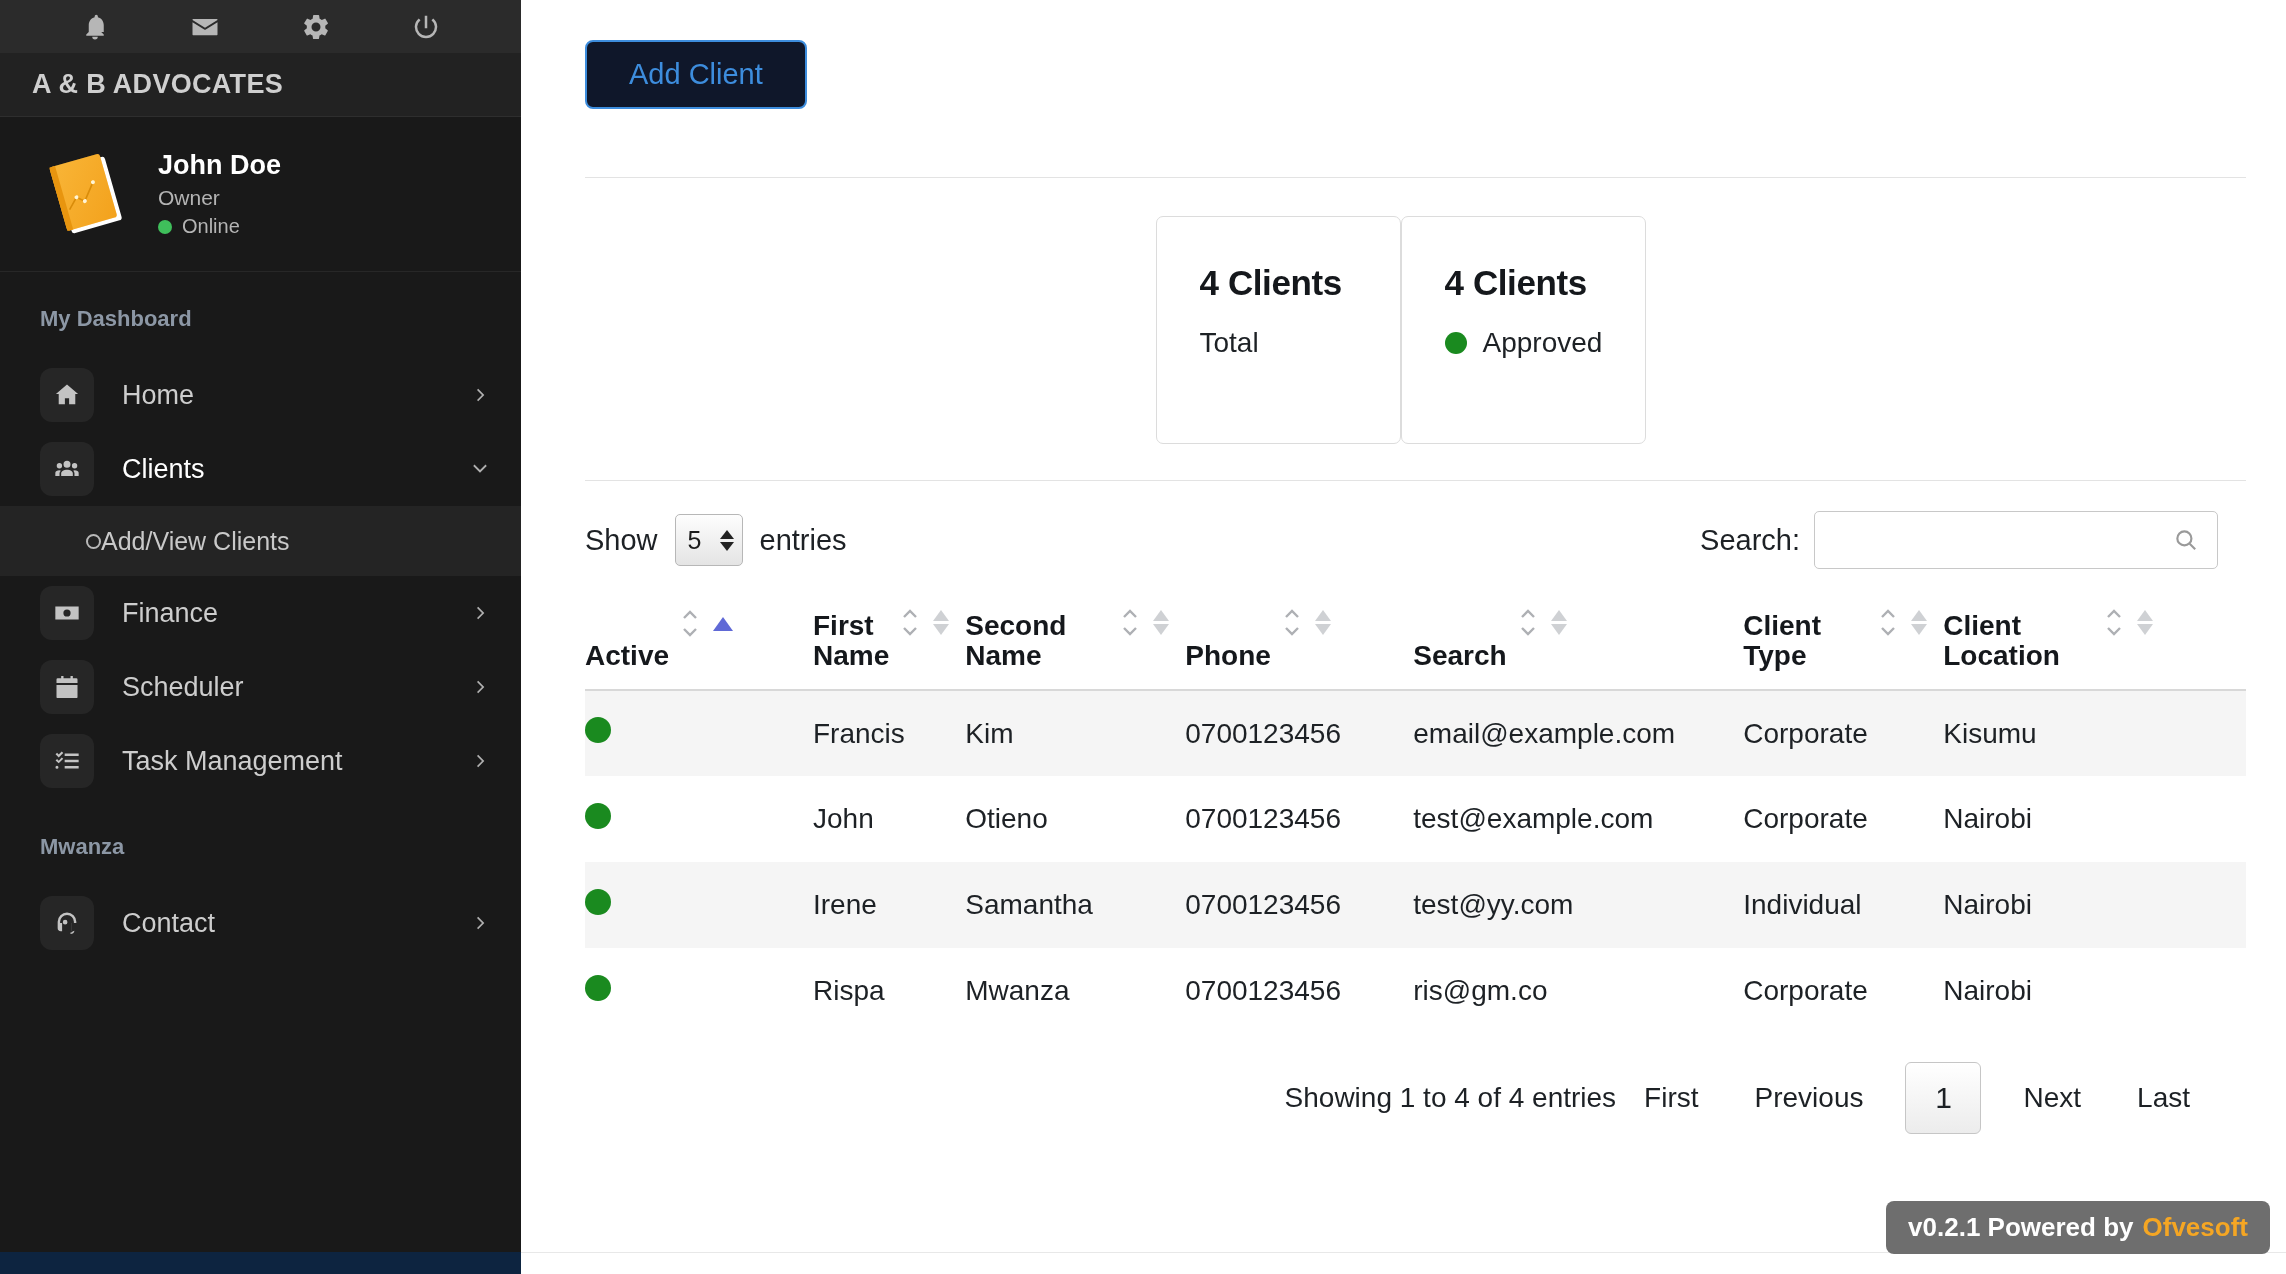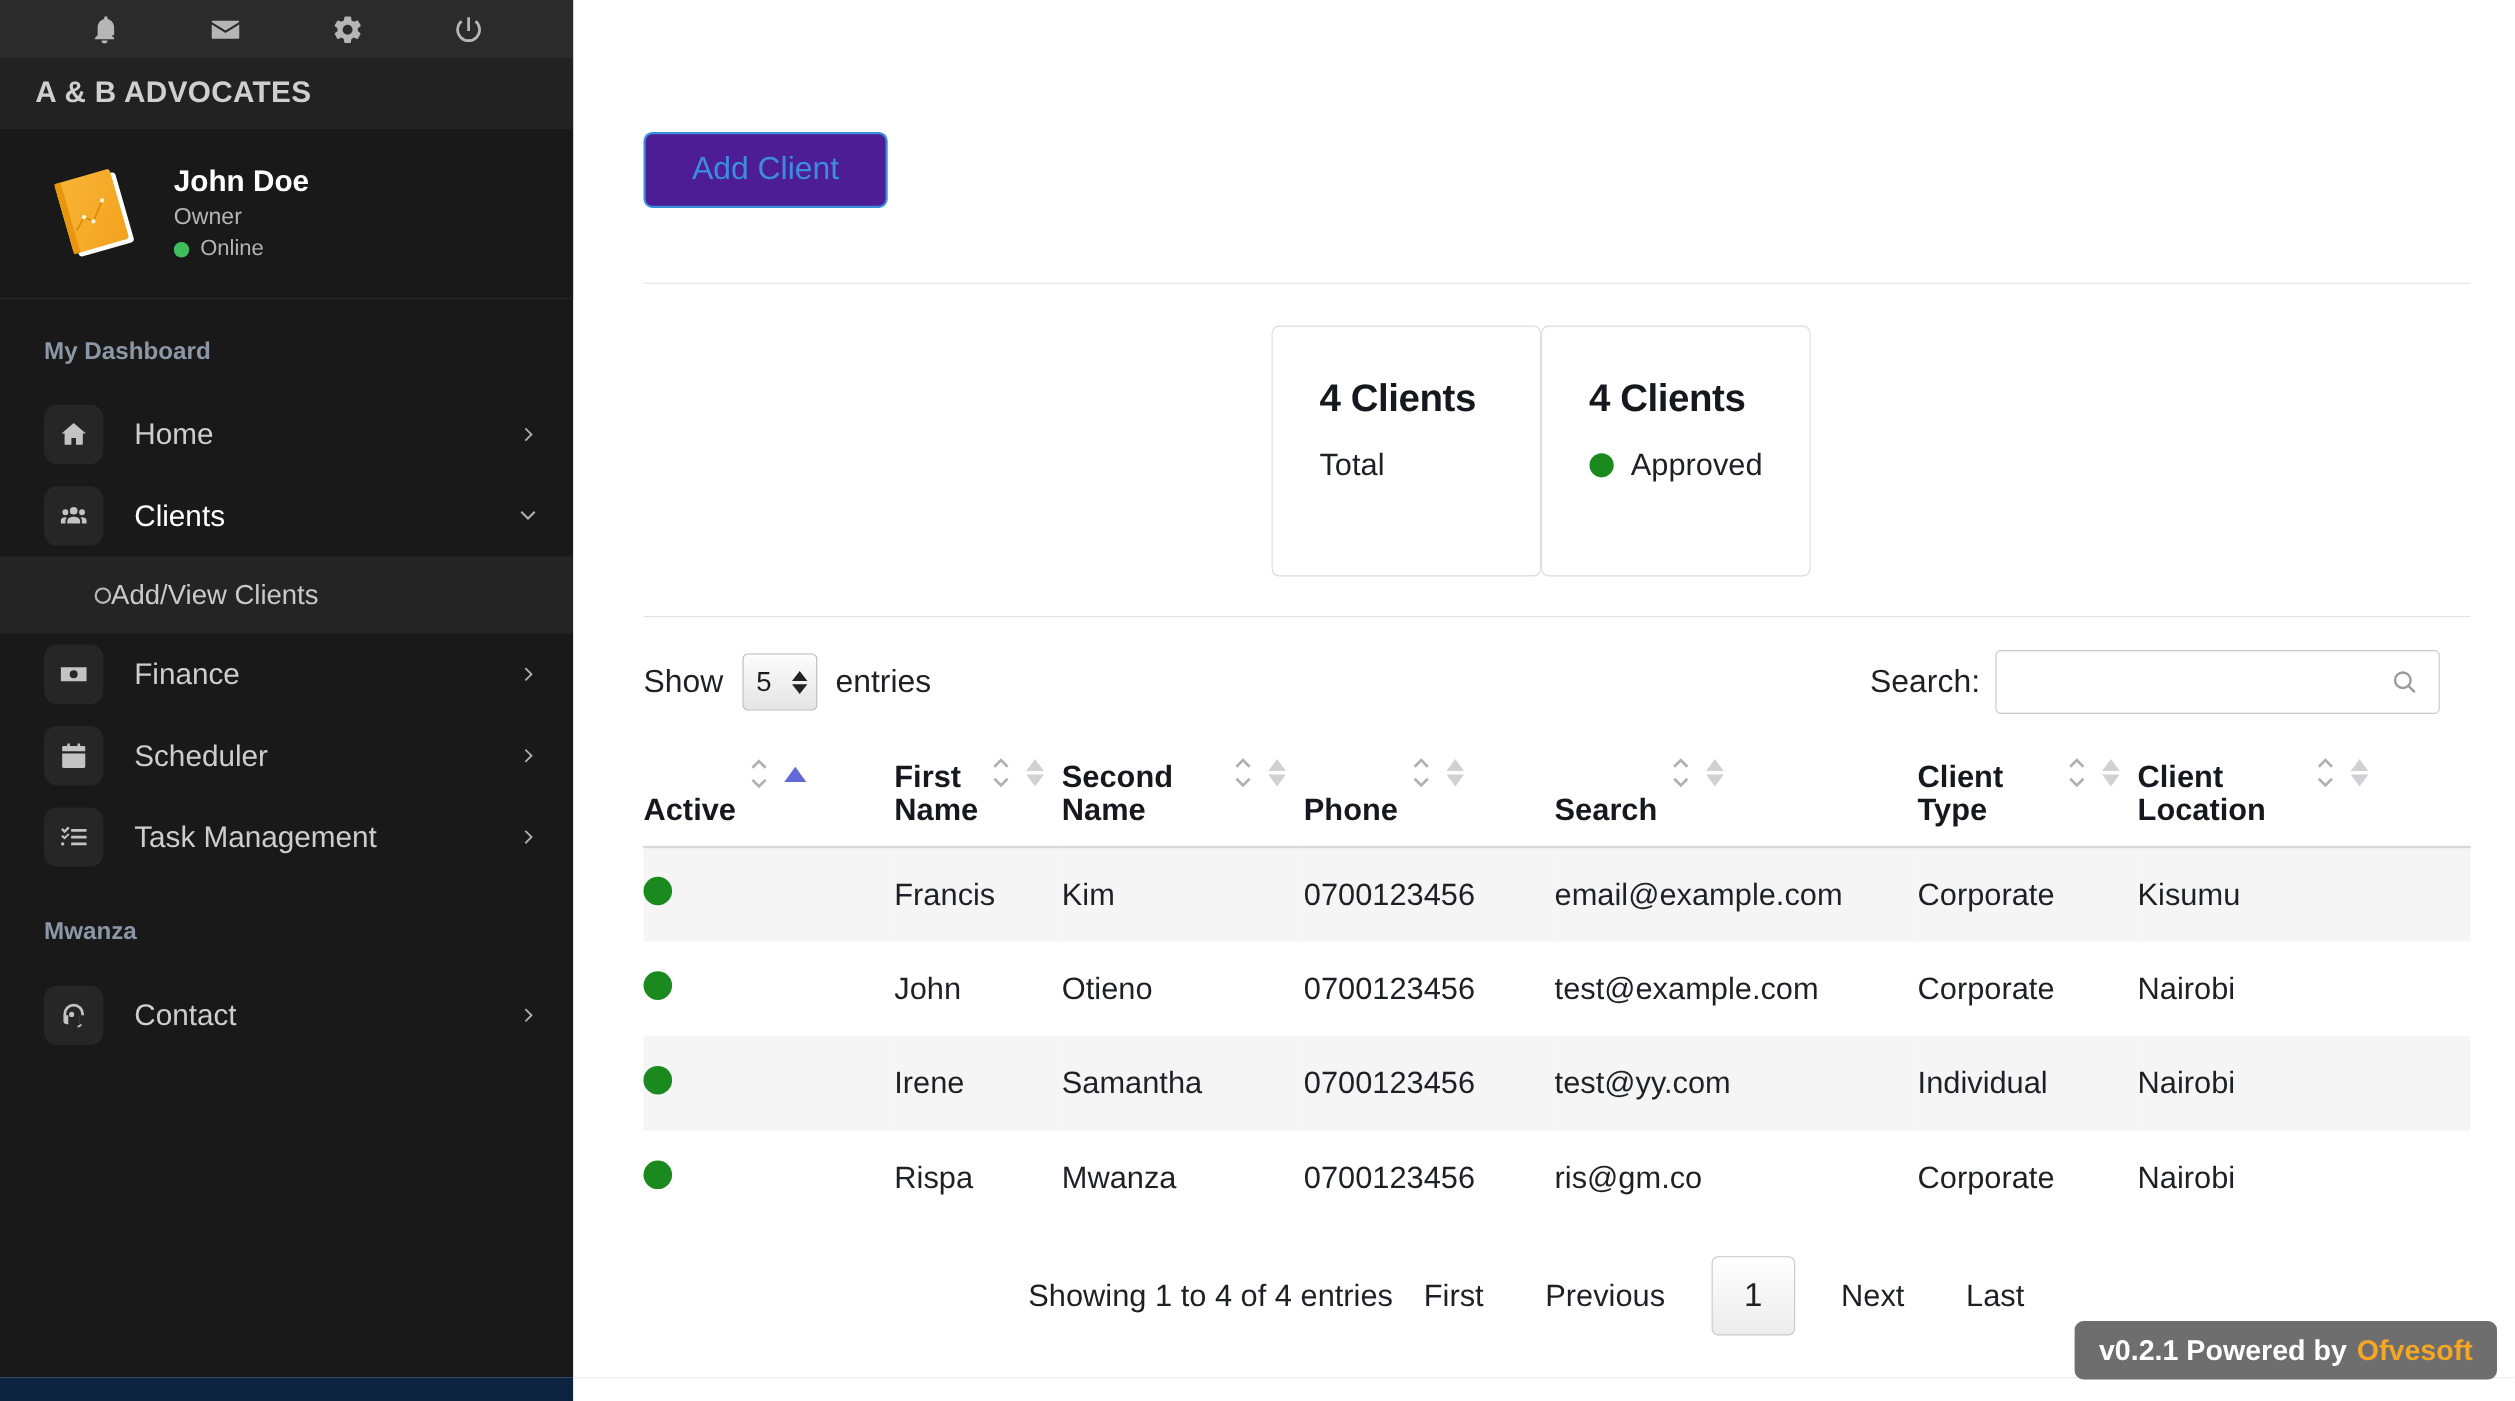--- a/index.html
+++ b/index.html
@@ -94,26 +94,26 @@
 
   
   .main {
     flex: 1 1 auto; height: 1274px; background: #ffffff;
     position: relative; overflow: hidden;
     padding: 0 0 0 0;
   }
   .main-inner { padding: 0 40px 0 64px; }
 
   .btn-add {
-    margin-top: 120px;
+    margin-top: 40px;
     display: inline-block;
     padding: 18px 42px;
     border: 2px solid #3d8ddd;
     border-radius: 8px;
-    background: #4c1d95;
+    background: #0f172a;
     color: #3d8ddd;
     font-size: 29px;
     font-family: "Liberation Sans", sans-serif;
     cursor: pointer;
     line-height: 1;
   }
 
   .divider { height: 1px; background: #e3e3e3; margin-top: 68px; }
 
   .cards {
@@ -187,21 +187,21 @@
   .data-table td {
     font-size: 28px; color: #1d2125;
     padding: 22px 0; height: 86px;
     border: none;
   }
   .data-table tbody tr.odd { background: #f5f5f5; }
   .data-table tbody tr.even { background: #ffffff; }
   .cell-dot { width: 26px; height: 26px; border-radius: 50%; background: #1a8a1f; display: inline-block; }
 
   .table-footer {
-    display: flex; align-items: center; justify-content: center;
+    display: flex; align-items: center; justify-content: flex-end;
     margin-top: 28px; padding-right: 28px;
   }
   .showing-info { font-size: 28px; color: #1d2125; }
   .pager { display: flex; align-items: center; gap: 0; }
   .pager span.pg-link {
     font-size: 28px; color: #1d2125; padding: 0 28px; cursor: pointer;
   }
   .pager .pg-current {
     min-width: 76px; height: 72px;
     border: 1px solid #c6c6c6; border-radius: 6px;

